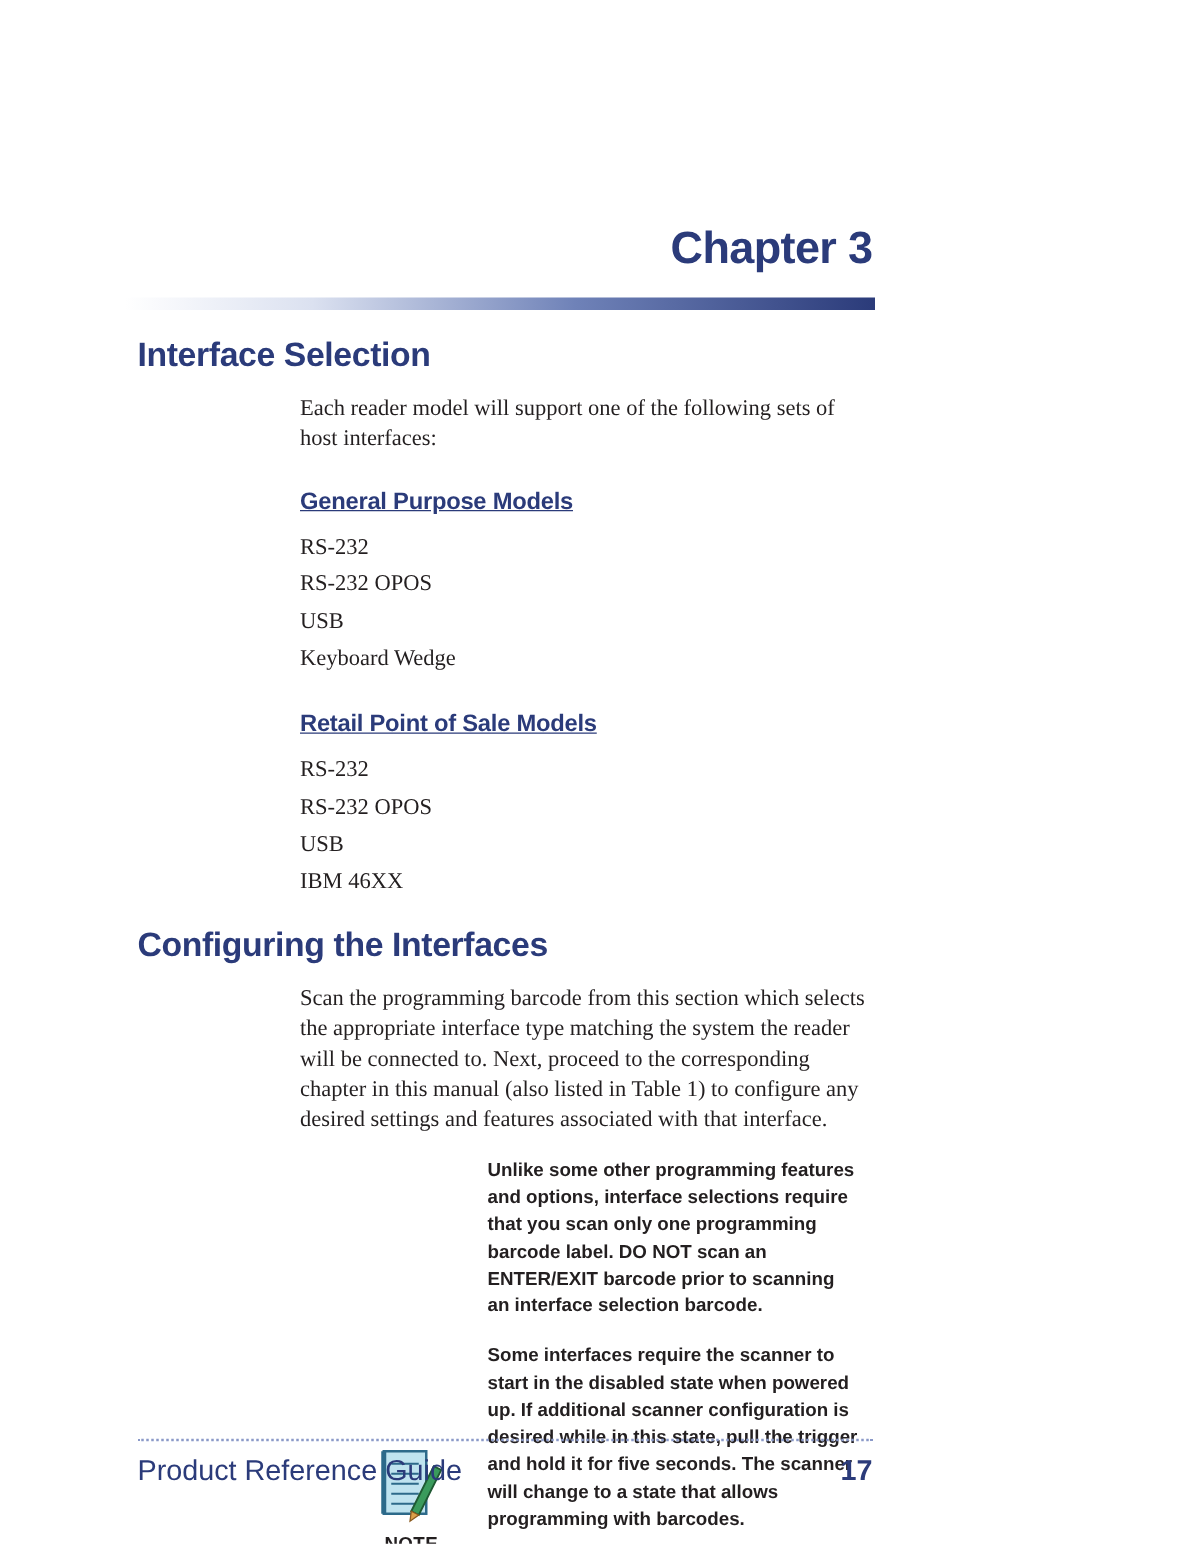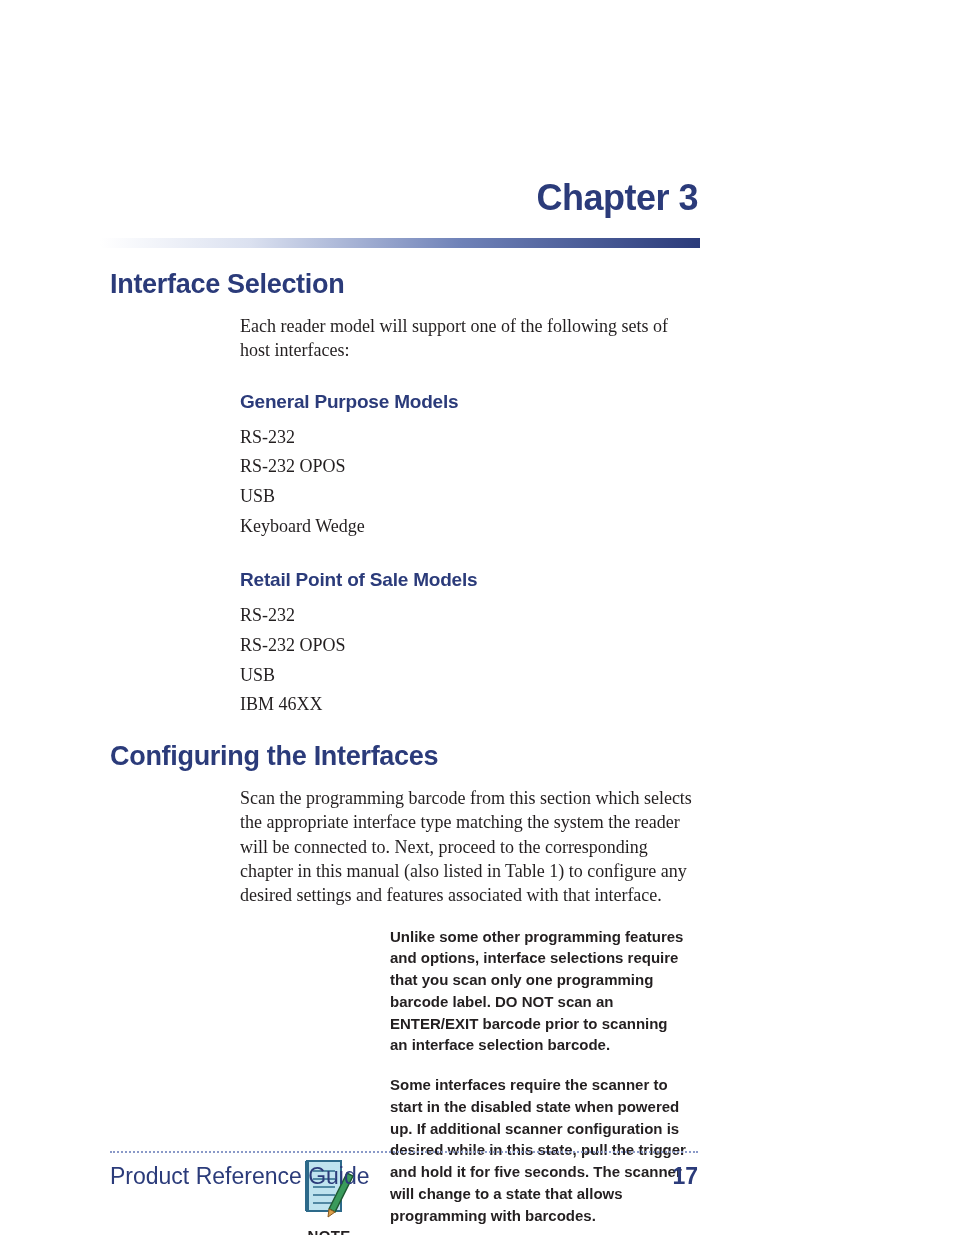--- a/index.html
+++ b/index.html
@@ -55,20 +55,21 @@
     line-height: 1.35;
     margin: 0 0 18px 0;
   }
   h3.sub {
     font-family: "Myriad Pro", "Segoe UI", "Helvetica Neue", Arial, sans-serif;
     font-weight: 700;
     color: #2b3b7a;
     font-size: 19px;
     margin: 28px 0 10px 0;
     letter-spacing: -0.2px;
+    text-decoration: underline;
   }
   ul.iflist {
     list-style: none;
     padding: 0;
     margin: 0 0 10px 0;
     font-size: 18px;
     line-height: 1.65;
   }
   .note-block {
     display: flex;

